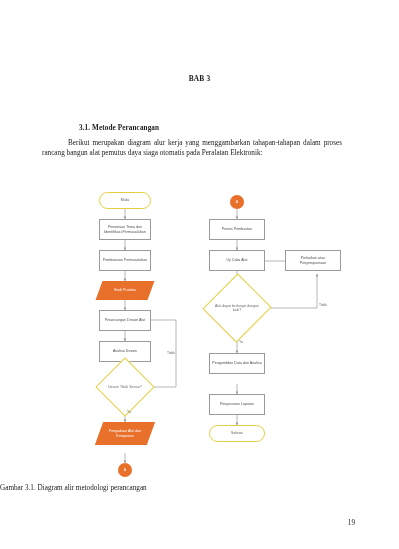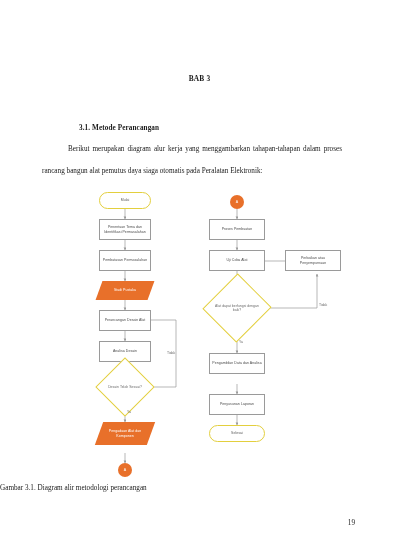--- a/index.html
+++ b/index.html
@@ -42,21 +42,21 @@
     font-size: 7.2px;
     letter-spacing: 0.1px;
     margin-left: 37px;
   }
 
   .body-par {
     position: absolute;
     left: 42px;
     width: 300px;
     font-size: 7.2px;
-    line-height: 22px;
+    line-height: 10px;
     text-align: justify;
   }
   #par-1 { top: 138px; }
   #par-1 .indent { display: inline-block; width: 26px; }
 
   .caption {
     position: absolute;
     left: 0;
     right: 0;
     top: 484px;

